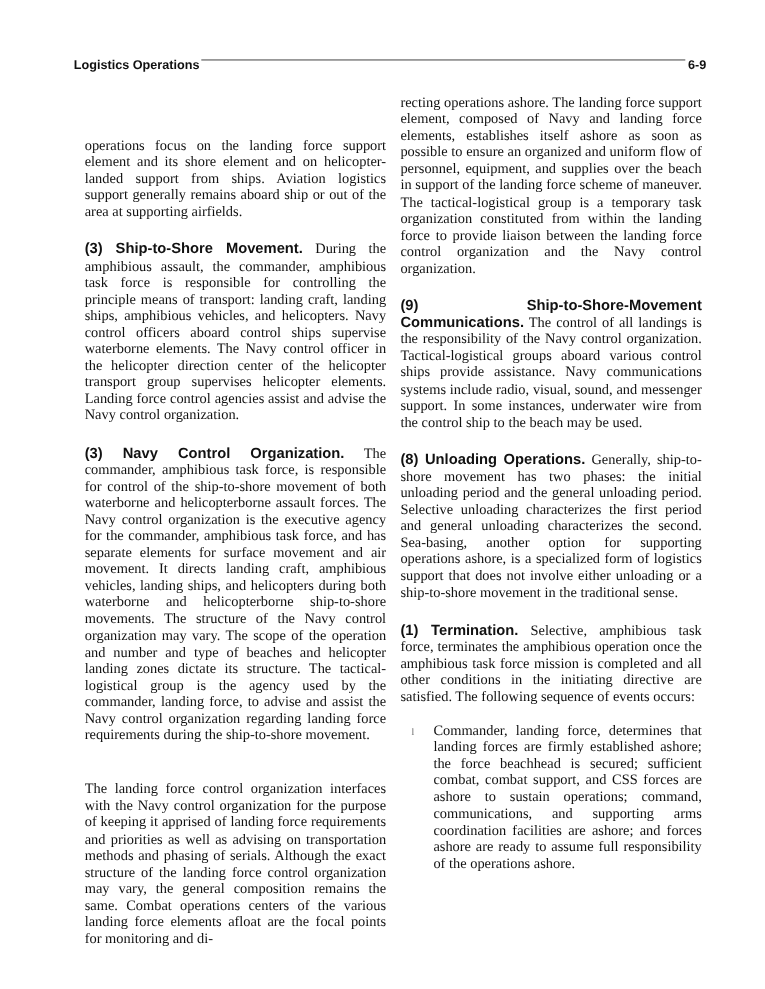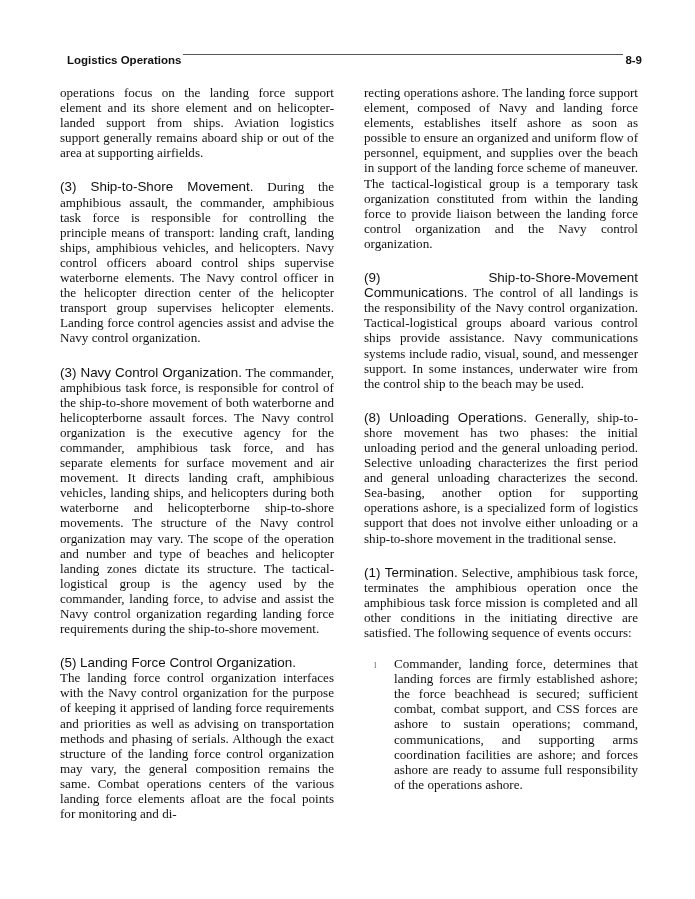--- a/index.html
+++ b/index.html
@@ -1,49 +1,49 @@
 <!DOCTYPE html>
 <html><head>
 <meta charset="utf-8">
 <style>
   html, body { margin:0; padding:0; background:#ffffff; }
   body { width:695px; height:899px; position:relative; overflow:hidden; color:#111; }
   .header { position:absolute; left:67px; top:54px; width:575px; height:16px; display:flex; align-items:flex-start;
     font-family:"Liberation Sans", sans-serif; font-weight:bold; font-size:11.5px; color:#111; }
   .header .rule { flex:1; height:0; border-top:1px solid #555; margin:0 2px; }
   .col { position:absolute; top:85px; width:274px; font-family:"Liberation Serif", serif; font-size:13.1px; line-height:15.1px; text-align:justify; }
-  .col.left { left:60px; }
+  .col.left { left:77px;margin-top:39px; }
   .col.right { left:364px; }
   .col p { margin:0 0 19px 0; }
-  .h { font-family:"Liberation Sans", sans-serif; font-weight:normal; font-size:13.4px; }
+  .h { font-family:"Liberation Sans", sans-serif; font-weight:bold; font-size:13.4px; }
   .bullet { display:flex; margin-top:-3px; }
   .bullet .mark { width:30px; flex:none; font-size:9px; color:#666; padding-left:10px; box-sizing:border-box; padding-top:2px; }
   .bullet .btext { flex:1; text-align:justify;font-family:Liberation Serif, serif; }
 </style>
 </head>
 <body>
 
 <div class="header">
   <span>Logistics Operations</span>
   <span class="rule"></span>
-  <span>8-9</span>
+  <span>6-9</span>
 </div>
 
 <div class="col left">
   <p>operations focus on the landing force support element and its shore element and on helicopter-landed support from ships. Aviation logistics support generally remains aboard ship or out of the area at supporting airfields.</p>
   <p>
     <span class="h">(3) Ship-to-Shore Movement.</span>
     <span>During the amphibious assault, the commander, amphibious task force is responsible for controlling the principle means of transport: landing craft, landing ships, amphibious vehicles, and helicopters. Navy control officers aboard control ships supervise waterborne elements. The Navy control officer in the helicopter direction center of the helicopter transport group supervises helicopter elements. Landing force control agencies assist and advise the Navy control organization.</span>
   </p>
   <p>
     <span class="h">(3) Navy Control Organization.</span>
     <span>The commander, amphibious task force, is responsible for control of the ship-to-shore movement of both waterborne and helicopterborne assault forces. The Navy control organization is the executive agency for the commander, amphibious task force, and has separate elements for surface movement and air movement. It directs landing craft, amphibious vehicles, landing ships, and helicopters during both waterborne and helicopterborne ship-to-shore movements. The structure of the Navy control organization may vary. The scope of the operation and number and type of beaches and helicopter landing zones dictate its structure. The tactical-logistical group is the agency used by the commander, landing force, to advise and assist the Navy control organization regarding landing force requirements during the ship-to-shore movement.</span>
   </p>
   <p>
-    <span class="h">(5) Landing Force Control Organization.</span><br>
+    <br>
     <span>The landing force control organization interfaces with the Navy control organization for the purpose of keeping it apprised of landing force requirements and priorities as well as advising on transportation methods and phasing of serials. Although the exact structure of the landing force control organization may vary, the general composition remains the same. Combat operations centers of the various landing force elements afloat are the focal points for monitoring and di-</span>
   </p>
 </div>
 
 <div class="col right">
   <p>recting operations ashore. The landing force support element, composed of Navy and landing force elements, establishes itself ashore as soon as possible to ensure an organized and uniform flow of personnel, equipment, and supplies over the beach in support of the landing force scheme of maneuver. The tactical-logistical group is a temporary task organization constituted from within the landing force to provide liaison between the landing force control organization and the Navy control organization.</p>
   <p>
     <span class="h">(9) Ship-to-Shore-Movement Communications.</span>
     <span>The control of all landings is the responsibility of the Navy control organization. Tactical-logistical groups aboard various control ships provide assistance. Navy communications systems include radio, visual, sound, and messenger support. In some instances, underwater wire from the control ship to the beach may be used.</span>
   </p>

